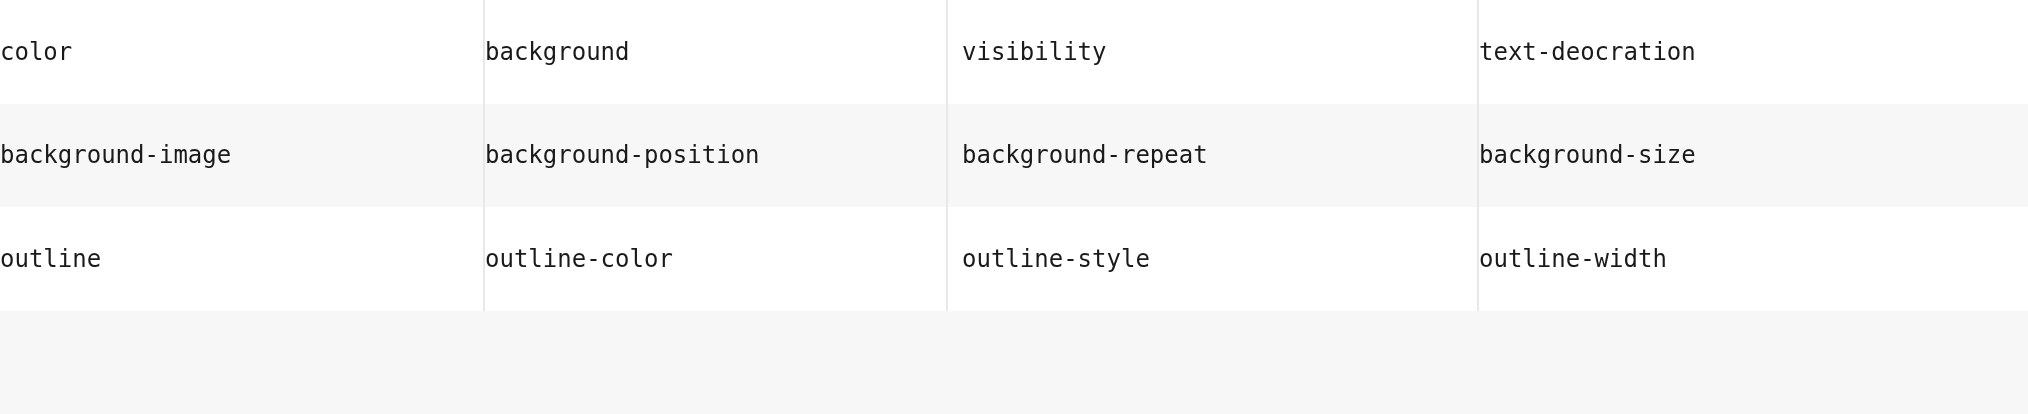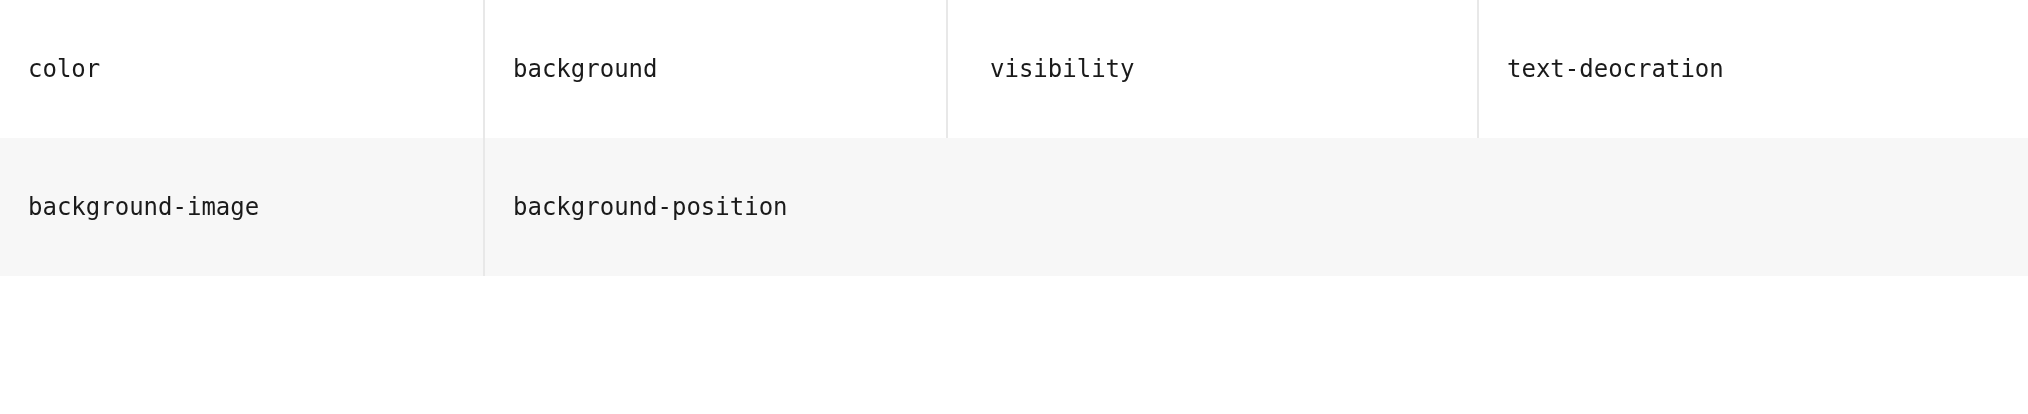--- a/index.html
+++ b/index.html
@@ -20,21 +20,20 @@
       display: flex;
       background: var(--page_bg, #ffffff);
     }
     .props-row:nth-child(even) {
       background: var(--row_stripe, #f7f7f7);
     }
     .props-cell {
       box-sizing: border-box;
       display: flex;
       align-items: center;
-      padding-left: 28px;
       font-size: 24px;
       letter-spacing: 0;
       color: var(--cell_text, #1a1a1a);
       white-space: nowrap;
       overflow: hidden;
     }
     .props-cell:not(:last-child) {
       border-right: 2px solid var(--column_divider, #e8e8e8);
     }
     .col-1 { width: 485px; }
@@ -50,20 +49,28 @@
   <div class="props-row">
     <div class="props-cell col-1">color</div>
     <div class="props-cell col-2">background</div>
     <div class="props-cell col-3">visibility</div>
     <div class="props-cell col-4">text-deocration</div>
   </div>
 
   <div class="props-row">
     <div class="props-cell col-1">background-image</div>
     <div class="props-cell col-2">background-position</div>
+    <div class="props-cell col-3">background-repeat</div>
+    <div class="props-cell col-4">background-size</div>
   </div>
 
+  <div class="props-row">
+    <div class="props-cell col-1">outline</div>
+    <div class="props-cell col-2">outline-color</div>
+    <div class="props-cell col-3">outline-style</div>
+    <div class="props-cell col-4">outline-width</div>
+  </div>
 
   <div class="props-row">
     <div class="props-cell col-4"></div>
   </div>
 
 </div>
 
 </body></html>

